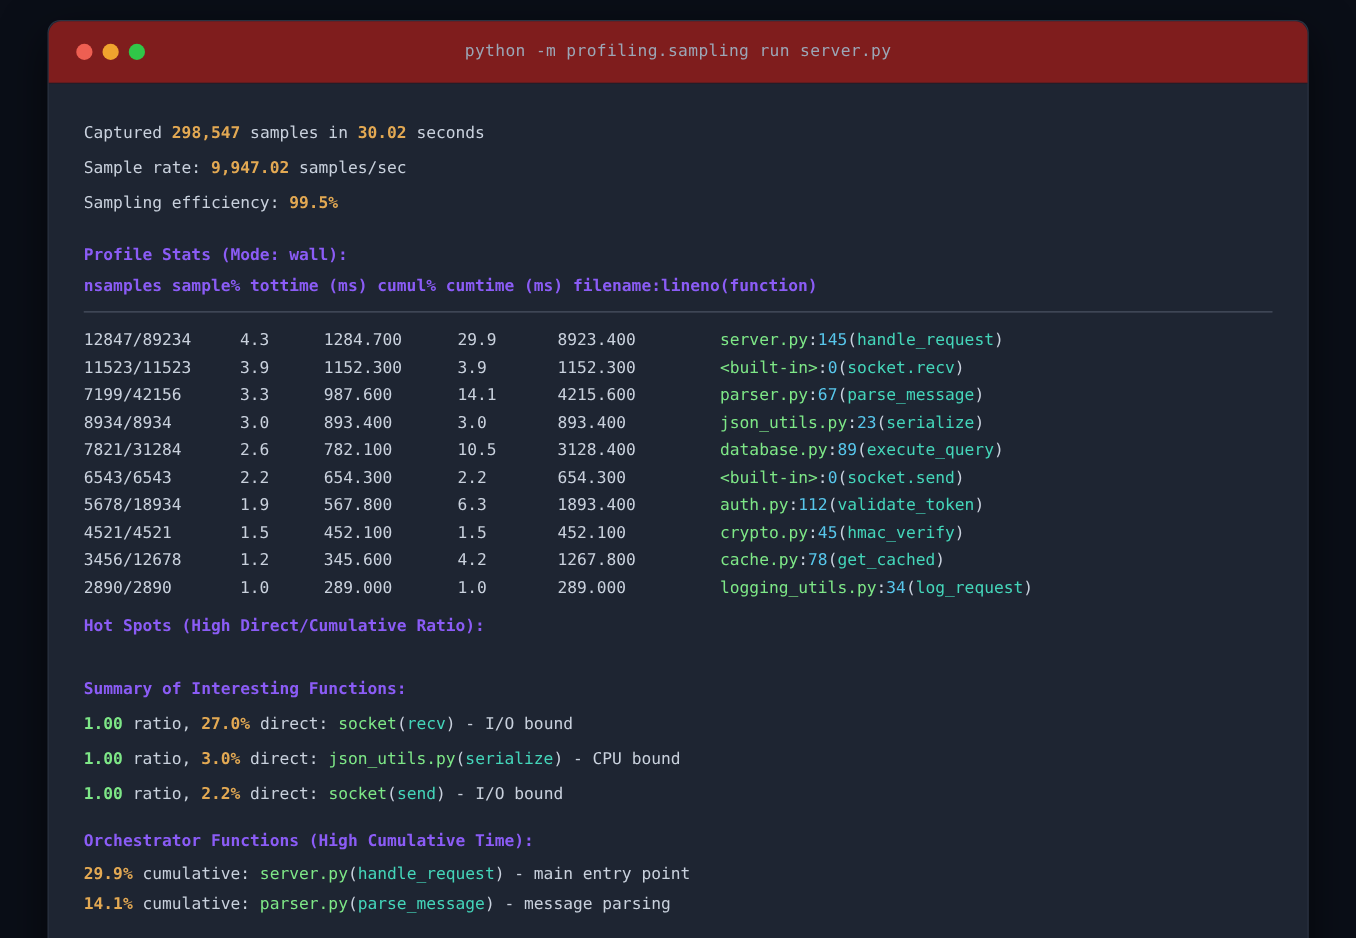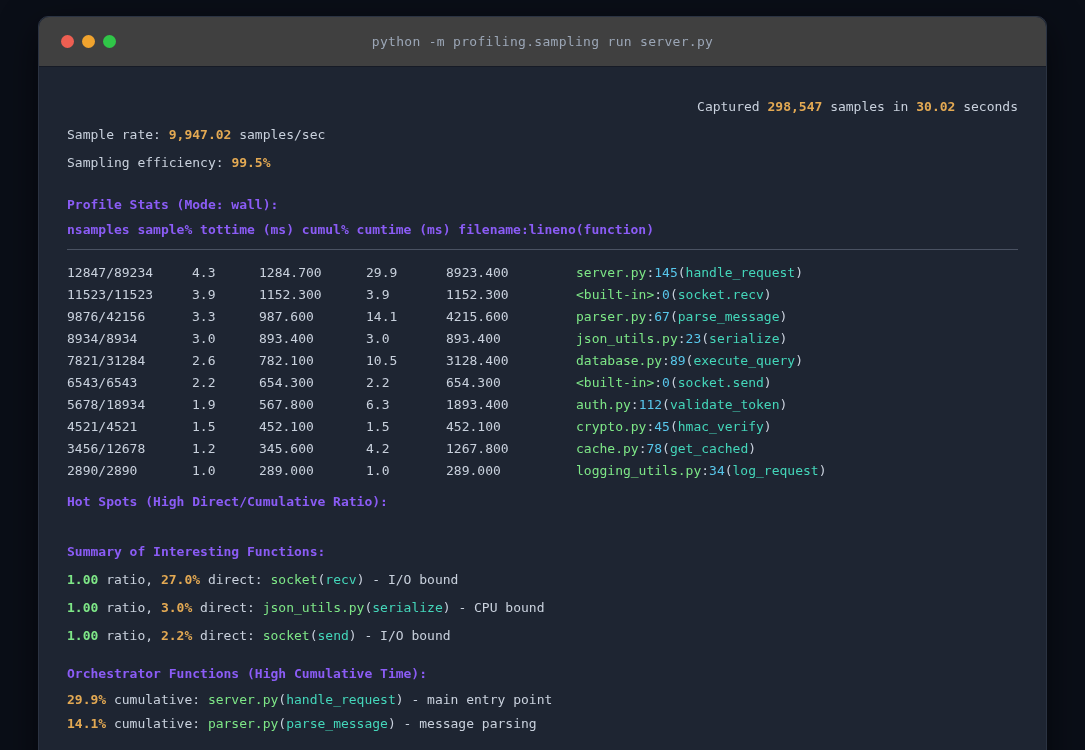--- a/index.html
+++ b/index.html
@@ -4,42 +4,42 @@
 <style>
   * { margin:0; padding:0; box-sizing:border-box; }
   html,body { width:1085px; height:750px; overflow:hidden; }
   body { background:#0a0e17; font-family:"DejaVu Sans Mono", monospace; }
   .window {
     position:absolute; left:38px; top:16px; width:1009px; height:764px;
     background:#1e2532; border:1px solid #2b3342; border-radius:10px;
     box-shadow:0 12px 36px rgba(0,0,0,.55);
   }
   .titlebar {
-    height:50px; background:#404040; border-bottom:1px solid #161b26;
+    height:50px; background:#7f1d1d; border-bottom:1px solid #161b26;
     border-radius:10px 10px 0 0; display:flex; align-items:center;
     padding-left:22px; position:relative;
   }
   .dots { display:flex; gap:8px; }
   .dot { width:13px; height:13px; border-radius:50%; }
   .dot.red { background:#ee5f52; }
   .dot.yellow { background:#f0a32e; }
   .dot.green { background:#30c648; }
   .title {
     position:absolute; left:0; right:0; text-align:center;
     color:#9ba6b6; font-size:13px; letter-spacing:.3px; pointer-events:none;
   }
   .content { padding:16px 28px 30px 28px; font-size:13px; color:#c9d1dd; }
   .line { line-height:28px; white-space:pre; }
   .g { color:#7ee787; }
   .a { color:#e3a953; font-weight:bold; }
   .b { color:#8b5cf6; font-weight:bold; }
   .c { color:#58c7ec; }
   .t { color:#44d6ba; }
   .bold { font-weight:bold; }
-  .mt10 { margin-top:10px;text-align:right; }
+  .mt10 { margin-top:10px; }
   .mt14 { margin-top:14px; }
   .mt22 { margin-top:22px; }
   .mt6 { margin-top:6px; }
   .mt10b { margin-top:10px; }
   .colhead { line-height:22px; white-space:pre; }
   .divider { border-top:1px solid #4a5262; margin:8px 0 12px 0; }
   .trow { display:grid; grid-template-columns:125px 67px 107px 80px 107px auto; line-height:22px; white-space:pre; }
   .cell { text-align:left; }
   .loc { text-align:left; padding-left:23px; }
   .orch { line-height:24px; white-space:pre; }
@@ -66,21 +66,21 @@
 
     <div class="line"><span>Sampling efficiency: </span><span class="a">99.5%</span></div>
 
     <div class="line b mt14">Profile Stats (Mode: wall):</div>
     <div class="colhead b">nsamples sample% tottime (ms) cumul% cumtime (ms) filename:lineno(function)</div>
     <div class="divider"></div>
 
     <div>
       <div class="trow"><span class="cell">12847/89234</span><span class="cell">4.3</span><span class="cell">1284.700</span><span class="cell">29.9</span><span class="cell">8923.400</span><span class="cell loc"><span class="g">server.py</span><span>:</span><span class="c">145</span><span>(</span><span class="t">handle_request</span><span>)</span></span></div>
       <div class="trow"><span class="cell">11523/11523</span><span class="cell">3.9</span><span class="cell">1152.300</span><span class="cell">3.9</span><span class="cell">1152.300</span><span class="cell loc"><span class="g">&lt;built-in&gt;</span><span>:</span><span class="c">0</span><span>(</span><span class="t">socket.recv</span><span>)</span></span></div>
-      <div class="trow"><span class="cell">9876/42156</span><span class="cell">3.3</span><span class="cell">987.600</span><span class="cell">14.1</span><span class="cell">4215.600</span><span class="cell loc"><span class="g">parser.py</span><span>:</span><span class="c">67</span><span>(</span><span class="t">parse_message</span><span>)</span></span></div>
+      <div class="trow"><span class="cell">7199/42156</span><span class="cell">3.3</span><span class="cell">987.600</span><span class="cell">14.1</span><span class="cell">4215.600</span><span class="cell loc"><span class="g">parser.py</span><span>:</span><span class="c">67</span><span>(</span><span class="t">parse_message</span><span>)</span></span></div>
       <div class="trow"><span class="cell">8934/8934</span><span class="cell">3.0</span><span class="cell">893.400</span><span class="cell">3.0</span><span class="cell">893.400</span><span class="cell loc"><span class="g">json_utils.py</span><span>:</span><span class="c">23</span><span>(</span><span class="t">serialize</span><span>)</span></span></div>
       <div class="trow"><span class="cell">7821/31284</span><span class="cell">2.6</span><span class="cell">782.100</span><span class="cell">10.5</span><span class="cell">3128.400</span><span class="cell loc"><span class="g">database.py</span><span>:</span><span class="c">89</span><span>(</span><span class="t">execute_query</span><span>)</span></span></div>
       <div class="trow"><span class="cell">6543/6543</span><span class="cell">2.2</span><span class="cell">654.300</span><span class="cell">2.2</span><span class="cell">654.300</span><span class="cell loc"><span class="g">&lt;built-in&gt;</span><span>:</span><span class="c">0</span><span>(</span><span class="t">socket.send</span><span>)</span></span></div>
       <div class="trow"><span class="cell">5678/18934</span><span class="cell">1.9</span><span class="cell">567.800</span><span class="cell">6.3</span><span class="cell">1893.400</span><span class="cell loc"><span class="g">auth.py</span><span>:</span><span class="c">112</span><span>(</span><span class="t">validate_token</span><span>)</span></span></div>
       <div class="trow"><span class="cell">4521/4521</span><span class="cell">1.5</span><span class="cell">452.100</span><span class="cell">1.5</span><span class="cell">452.100</span><span class="cell loc"><span class="g">crypto.py</span><span>:</span><span class="c">45</span><span>(</span><span class="t">hmac_verify</span><span>)</span></span></div>
       <div class="trow"><span class="cell">3456/12678</span><span class="cell">1.2</span><span class="cell">345.600</span><span class="cell">4.2</span><span class="cell">1267.800</span><span class="cell loc"><span class="g">cache.py</span><span>:</span><span class="c">78</span><span>(</span><span class="t">get_cached</span><span>)</span></span></div>
       <div class="trow"><span class="cell">2890/2890</span><span class="cell">1.0</span><span class="cell">289.000</span><span class="cell">1.0</span><span class="cell">289.000</span><span class="cell loc"><span class="g">logging_utils.py</span><span>:</span><span class="c">34</span><span>(</span><span class="t">log_request</span><span>)</span></span></div>
     </div>
 
     <div class="line b mt6">Hot Spots (High Direct/Cumulative Ratio):</div>

